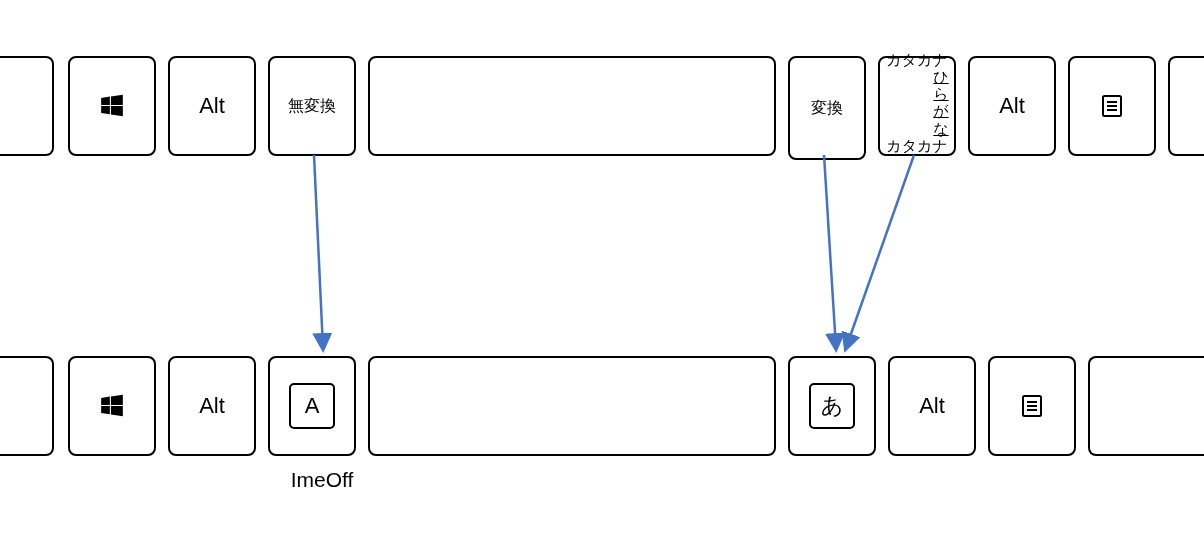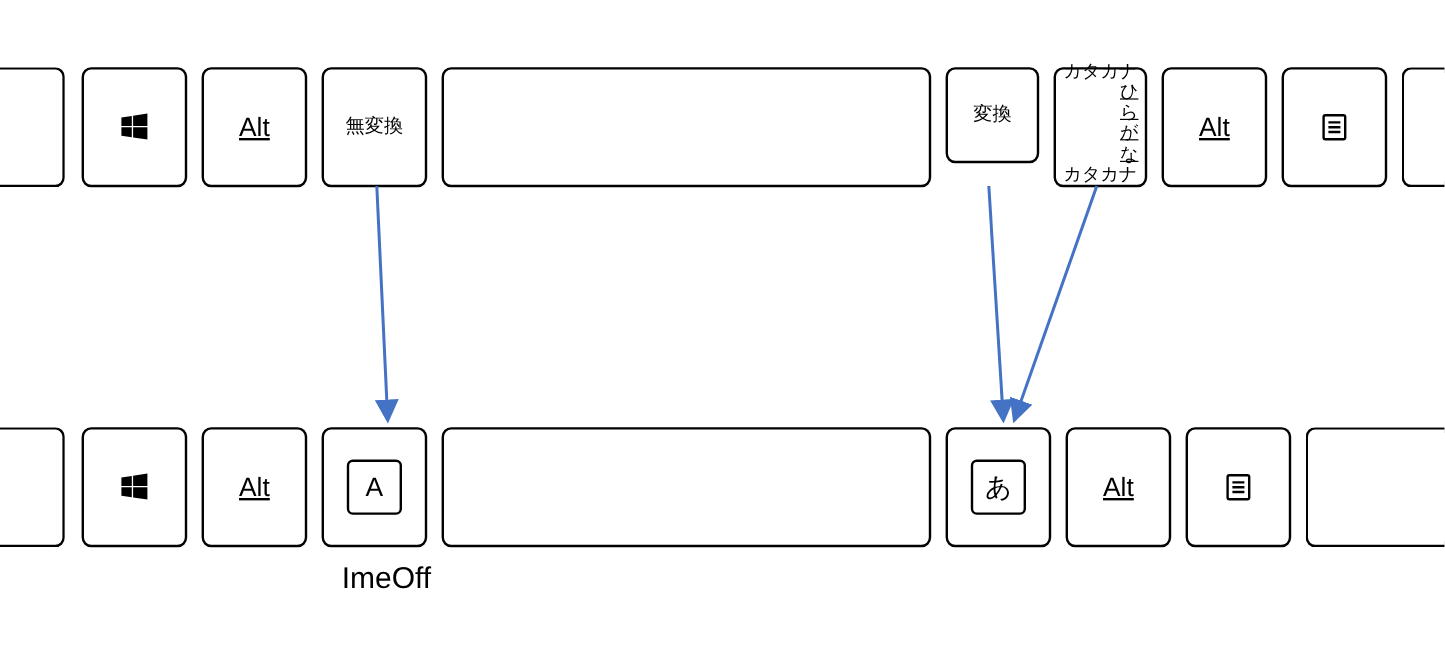--- a/index.html
+++ b/index.html
@@ -38,21 +38,20 @@
     border-top: 2px solid #000;
     border-bottom: 2px solid #000;
     border-right: none;
     border-top-right-radius: 0;
     border-bottom-right-radius: 0;
   }
   .lbl {
     font-size: 22px;
     line-height: 1.05;
     white-space: pre-line;
-    text-decoration: underline;
   }
   .lbl-small {
     font-size: 16px;
     line-height: 1.15;
     white-space: pre-line;
   }
   .kana-line1, .kana-line2, .kana-line3 {
     display: block;
     font-size: 15px;
     line-height: 1.15;
@@ -66,21 +65,21 @@
     height: 42px;
     border: 2px solid #000000;
     border-radius: 5px;
     display: flex;
     align-items: center;
     justify-content: center;
     font-size: 22px;
   }
   .caption {
     position: absolute;
-    font-size: 25px;
+    font-size: 21px;
     text-align: center;
   }
   svg.arrows {
     position: absolute;
     left: 0; top: 0;
     width: 1204px;
     height: 543px;
     pointer-events: none;
   }
 </style>
@@ -102,21 +101,21 @@
   </div>
 
   <div class="key" style="left:268px; top:56px; width:88px; height:100px;">
     <span class="lbl-small">無変換</span>
   </div>
 
   <div class="key" style="left:368px; top:56px; width:408px; height:100px;">
     <span class="lbl"></span>
   </div>
 
-  <div class="key" style="left:788px; top:56px; width:78px; height:80px;">
+  <div class="key" style="left:788px; top:56px; width:78px; height:104px;">
     <span class="lbl-small">変換</span>
   </div>
 
   <div class="key" style="left:878px; top:56px; width:78px; height:100px; flex-direction:column;justify-content:flex-end;">
     <span class="kana-line1">カタカナ</span>
     <span class="kana-line2">ひらがな</span>
     <span class="kana-line3">カタカナ</span>
   </div>
 
   <div class="key" style="left:968px; top:56px; width:88px; height:100px;">

